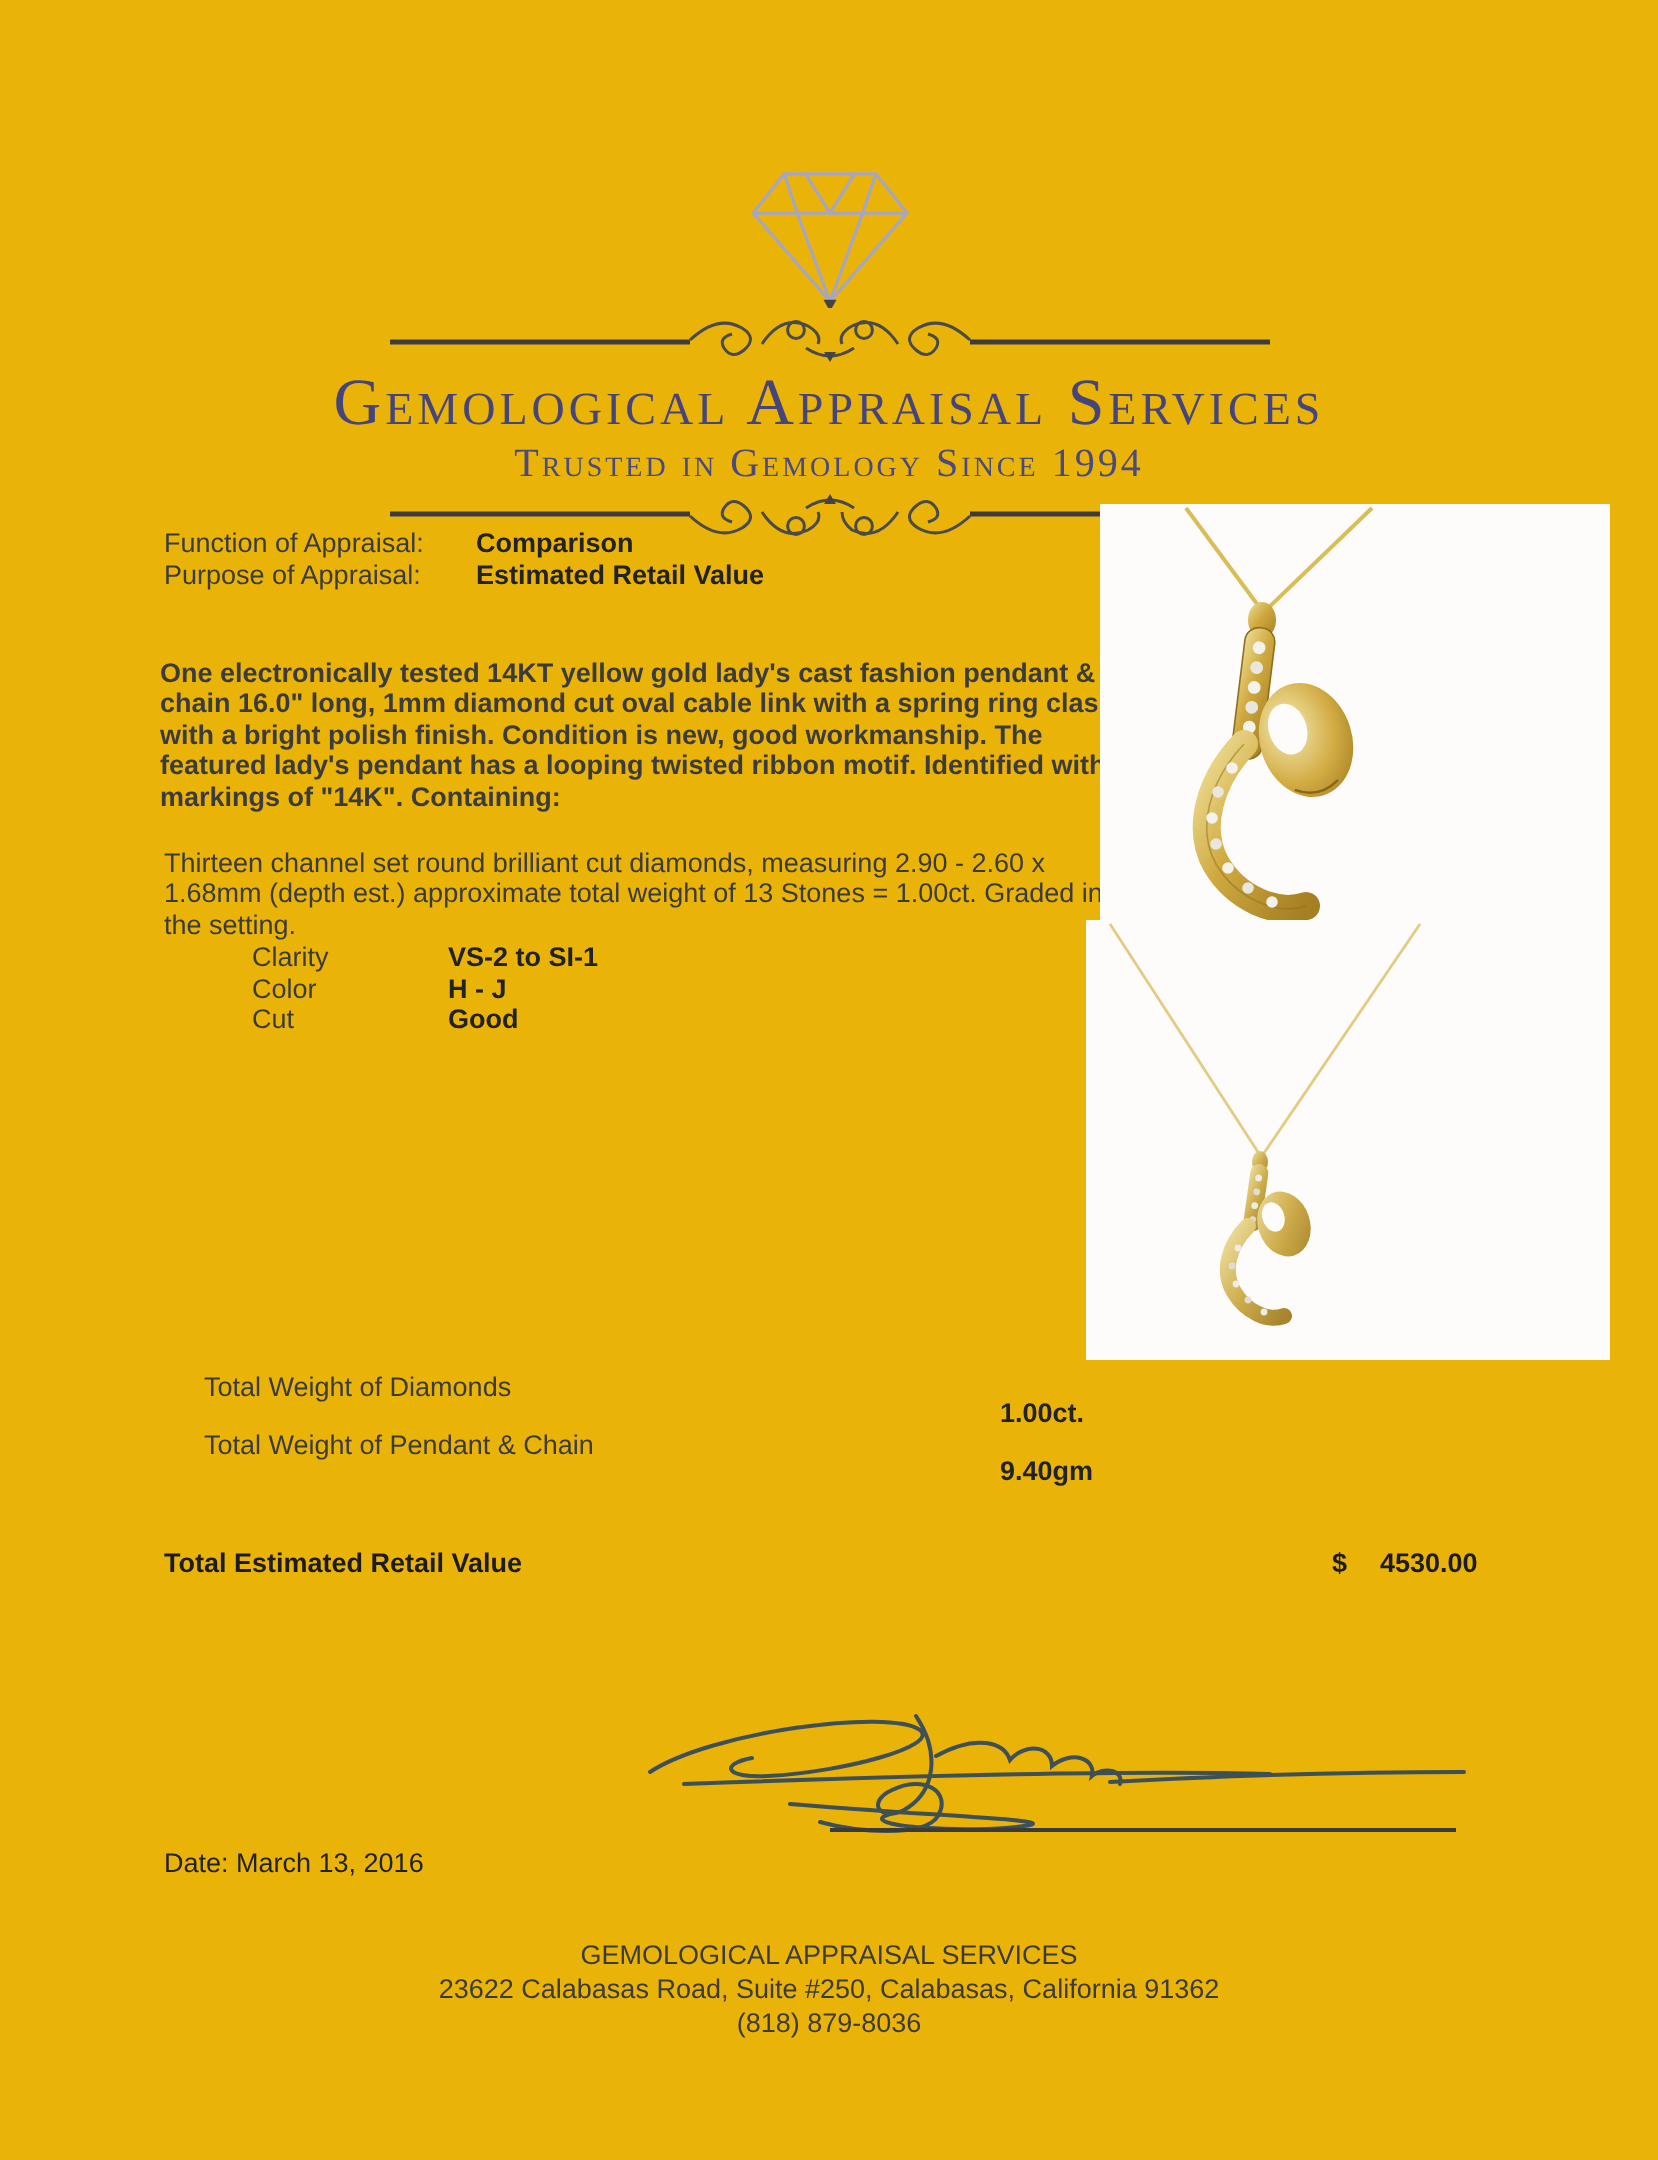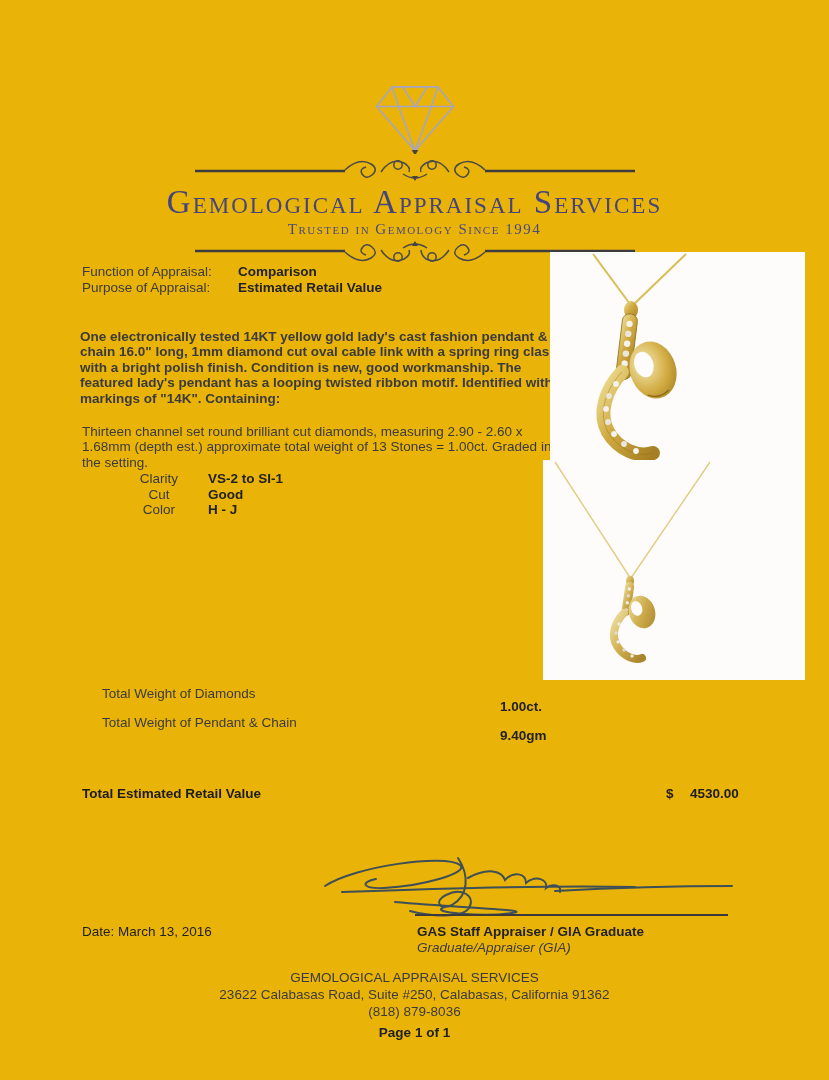--- a/index.html
+++ b/index.html
@@ -23,45 +23,45 @@
     font-variant:small-caps;
     font-weight:500;
     font-size:33px;
     letter-spacing:2px;
     color:#45457c;
     line-height:1.0;
   }
   .company-tagline{
     font-family:"Liberation Serif", serif;
     font-variant:small-caps;
-    font-size:15px;
+    font-size:20px;
     letter-spacing:1.5px;
     color:#4a4a80;
     margin-top:2px;
   }
   
   .bodytext{font-size:13.5px;line-height:15.6px;}
   .info-block{position:absolute;left:82px;top:264px;width:474px;}
   .kv-row{display:flex;}
   .kv-row .k{width:156px;flex:none;}
   .kv-row .v{font-weight:bold;color:#222;}
   .para1{position:absolute;left:80px;top:315px;width:478px;font-weight:bold;}
   .para2{position:absolute;left:82px;top:410px;width:478px;}
-  .grading{position:absolute;left:110px;top:471px;width:400px;text-align:center;}
+  .grading{position:absolute;left:126px;top:471px;width:400px;}
   .grading .kv-row .k{width:98px;}
   
   .photo{position:absolute;}
   .photo-1{left:550px;top:252px;}
   .photo-2{left:543px;top:460px;}
   
   .totals{position:absolute;left:82px;top:686px;width:666px;}
   .tot-row{display:flex;}
   .tot-row .k{width:398px;flex:none;margin-left:20px;}
   .tot-row .v{font-weight:bold;color:#222;margin-top:13px;}
-  .retail-row{display:flex;margin-top:43px;font-weight:bold;color:#1c1c1c;}
+  .retail-row{display:flex;margin-top:31px;font-weight:bold;color:#1c1c1c;}
   .retail-row .k{flex:1;}
   .retail-row .cur{width:24px;text-align:left;}
   .retail-row .amt{width:58px;text-align:left;}
   
   .signature-svg{position:absolute;left:300px;top:850px;}
   .sig-line{position:absolute;left:415px;top:914px;width:313px;height:0;border-top:2px solid #3a3a3a;}
   .date-label{position:absolute;left:82px;top:924px;font-weight:normal;color:#222;font-size:13.5px;}
   .appraiser{position:absolute;left:417px;top:924px;font-size:13.5px;}
   .appraiser .t1{font-weight:bold;color:#222;}
   .appraiser .t2{font-style:italic;color:#3b3b3b;margin-top:1px;}
@@ -140,26 +140,26 @@
   <p class="para1 bodytext">One electronically tested 14KT yellow gold lady's cast fashion pendant &amp; chain 16.0" long, 1mm diamond cut oval cable link with a spring ring clasp with a bright polish finish. Condition is new, good workmanship. The featured lady's pendant has a looping twisted ribbon motif. Identified with markings of "14K".  Containing:</p>
 
   <p class="para2 bodytext">Thirteen channel set round brilliant cut diamonds, measuring 2.90 - 2.60 x 1.68mm (depth est.) approximate total weight of 13 Stones = 1.00ct. Graded in the setting.</p>
 
   <section class="grading bodytext">
     <div class="kv-row">
       <span class="k">Clarity</span>
       <span class="v">VS-2 to SI-1</span>
     </div>
     <div class="kv-row">
+      <span class="k">Color</span>
+      <span class="v">H - J</span>
+    </div>
+    <div class="kv-row">
       <span class="k">Cut</span>
       <span class="v">Good</span>
-    </div>
-    <div class="kv-row">
-      <span class="k">Color</span>
-      <span class="v">H - J</span>
     </div>
   </section>
 
   <div class="photo photo-1">
     <svg width="255" height="216" viewBox="0 0 255 216">
       <defs>
         <linearGradient id="gold1" x1="0" y1="0" x2="1" y2="1">
           <stop offset="0" stop-color="#efdf96"></stop>
           <stop offset="0.45" stop-color="#cfa93f"></stop>
           <stop offset="1" stop-color="#a57f22"></stop>
@@ -270,25 +270,20 @@
       <path d="M168,28 C188,17 202,21 205,30 C213,21 226,23 226,33 C236,25 248,29 246,38 C252,33 262,35 260,42"></path>
       <path d="M42,42 C150,38 260,35 335,37"></path>
       <path d="M95,52 C165,58 235,60 212,63 C185,67 125,63 145,57"></path>
       <path d="M255,41 C310,38 375,36 432,36"></path>
     </g>
   </svg>
   <div class="sig-line"></div>
 
   <div class="date-label">Date: March 13, 2016</div>
 
-  <div class="appraiser">
-    <div class="t1">GAS Staff Appraiser / GIA Graduate</div>
-    <div class="t2">Graduate/Appraiser (GIA)</div>
-  </div>
 
   <footer class="footer">
     <div>GEMOLOGICAL APPRAISAL SERVICES</div>
     <div>23622 Calabasas Road, Suite #250, Calabasas, California 91362</div>
     <div>(818) 879-8036</div>
-    <div class="page-num">Page 1 of 1</div>
   </footer>
 
 </div>
 
 </body></html>

